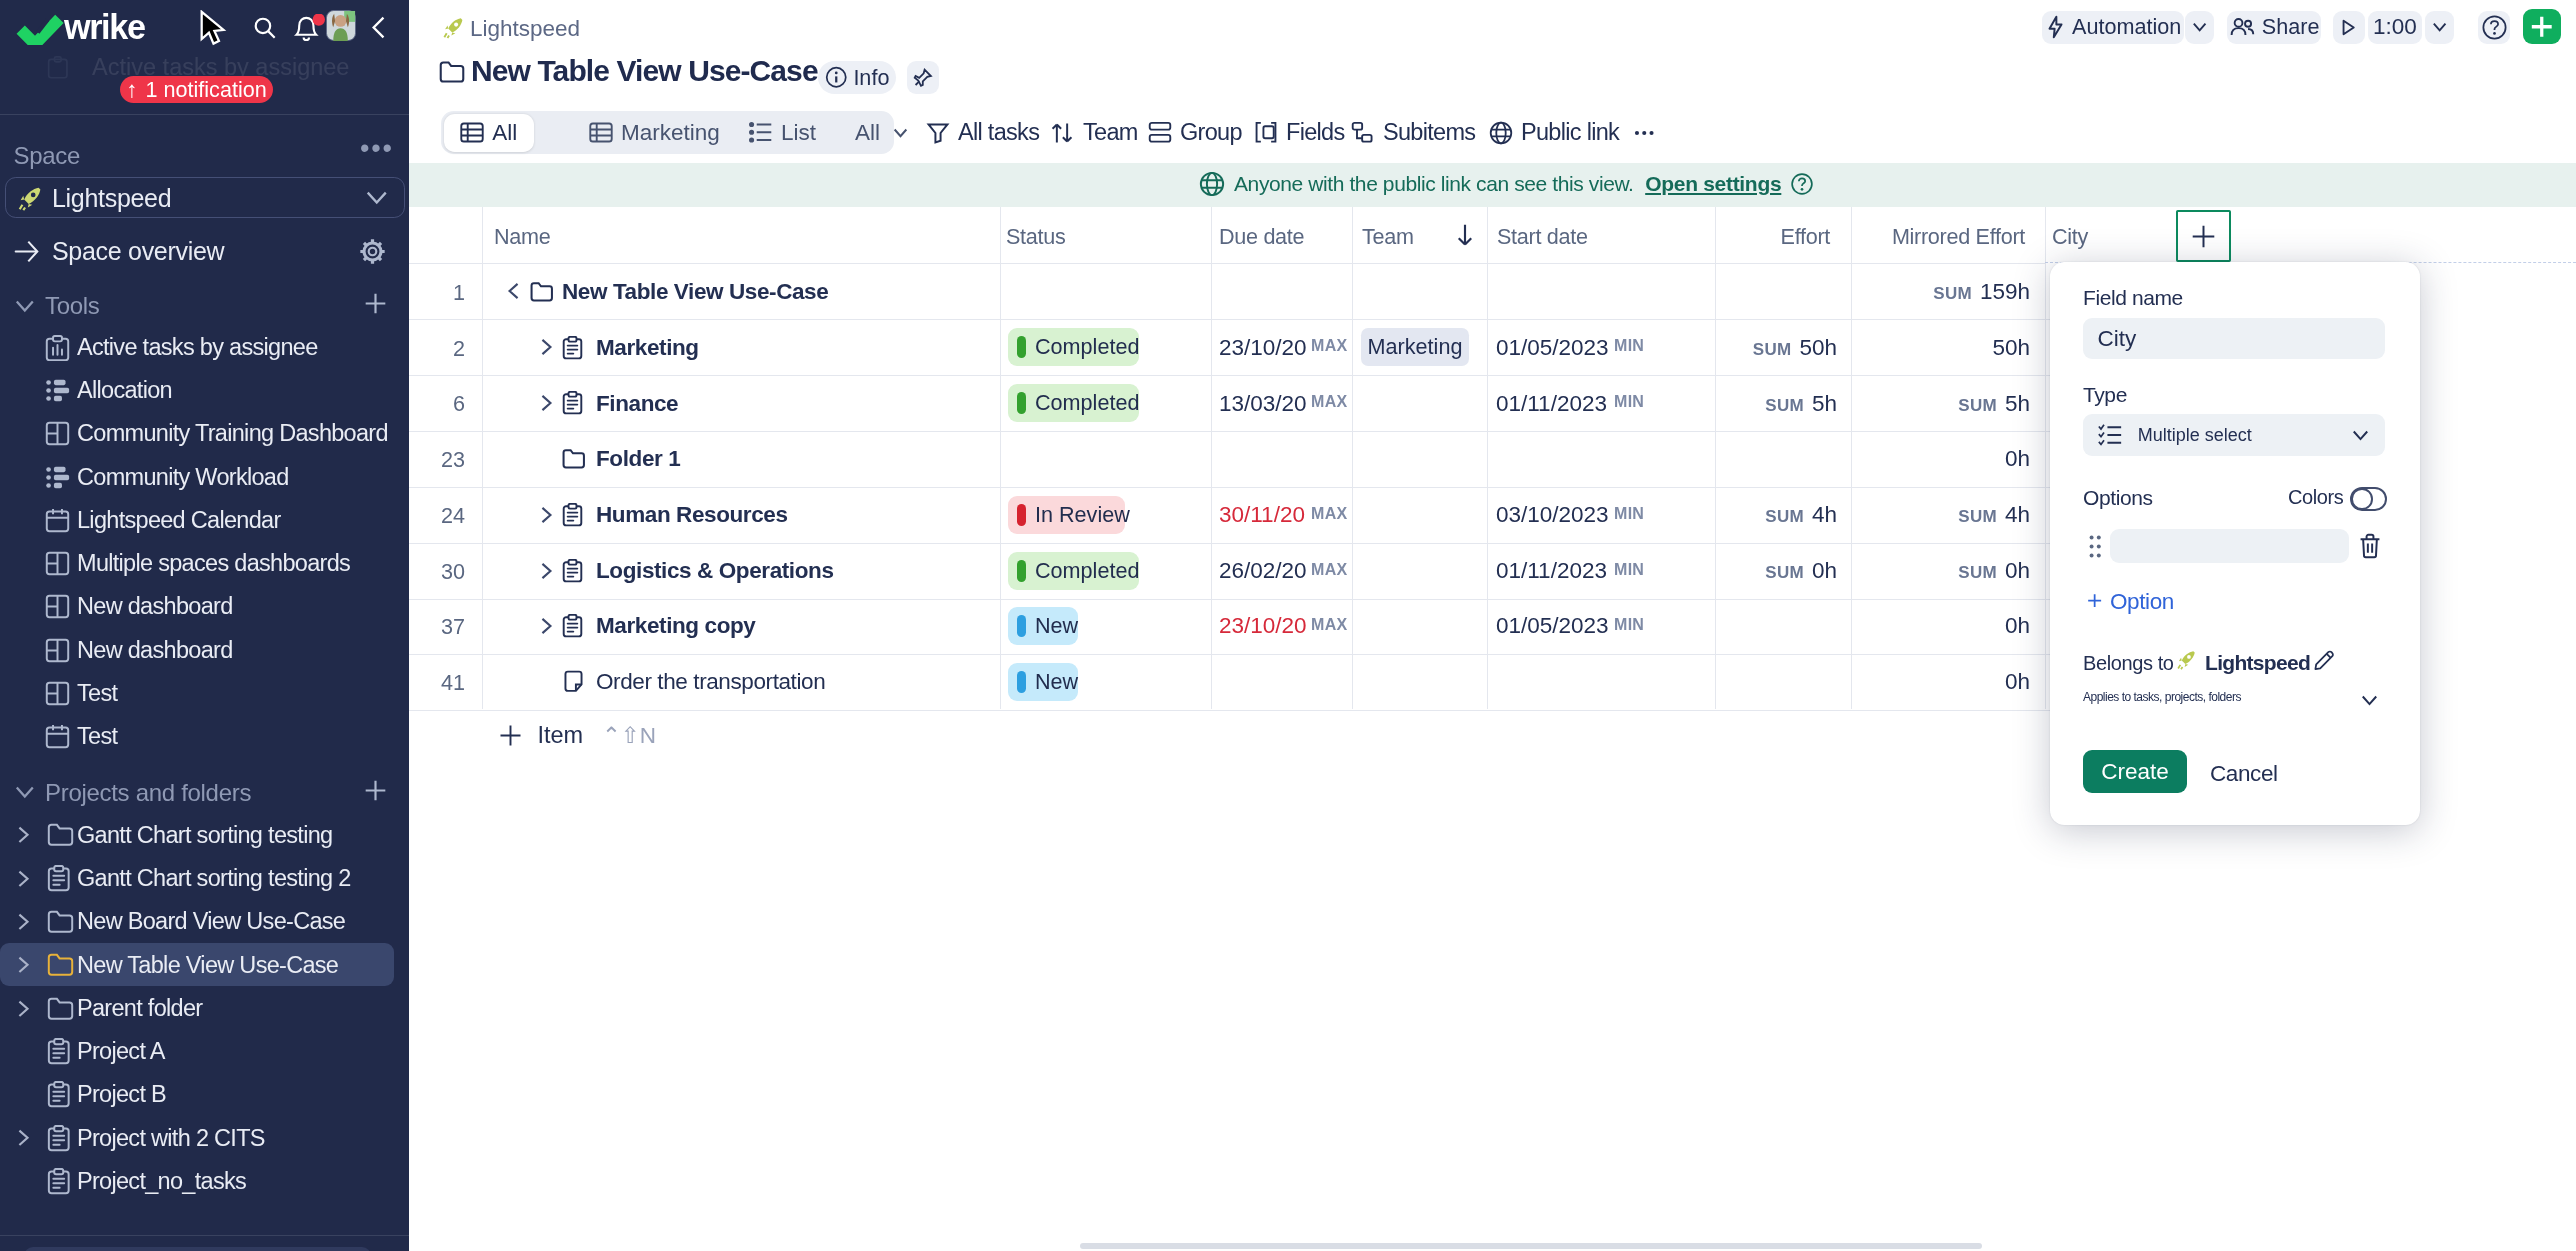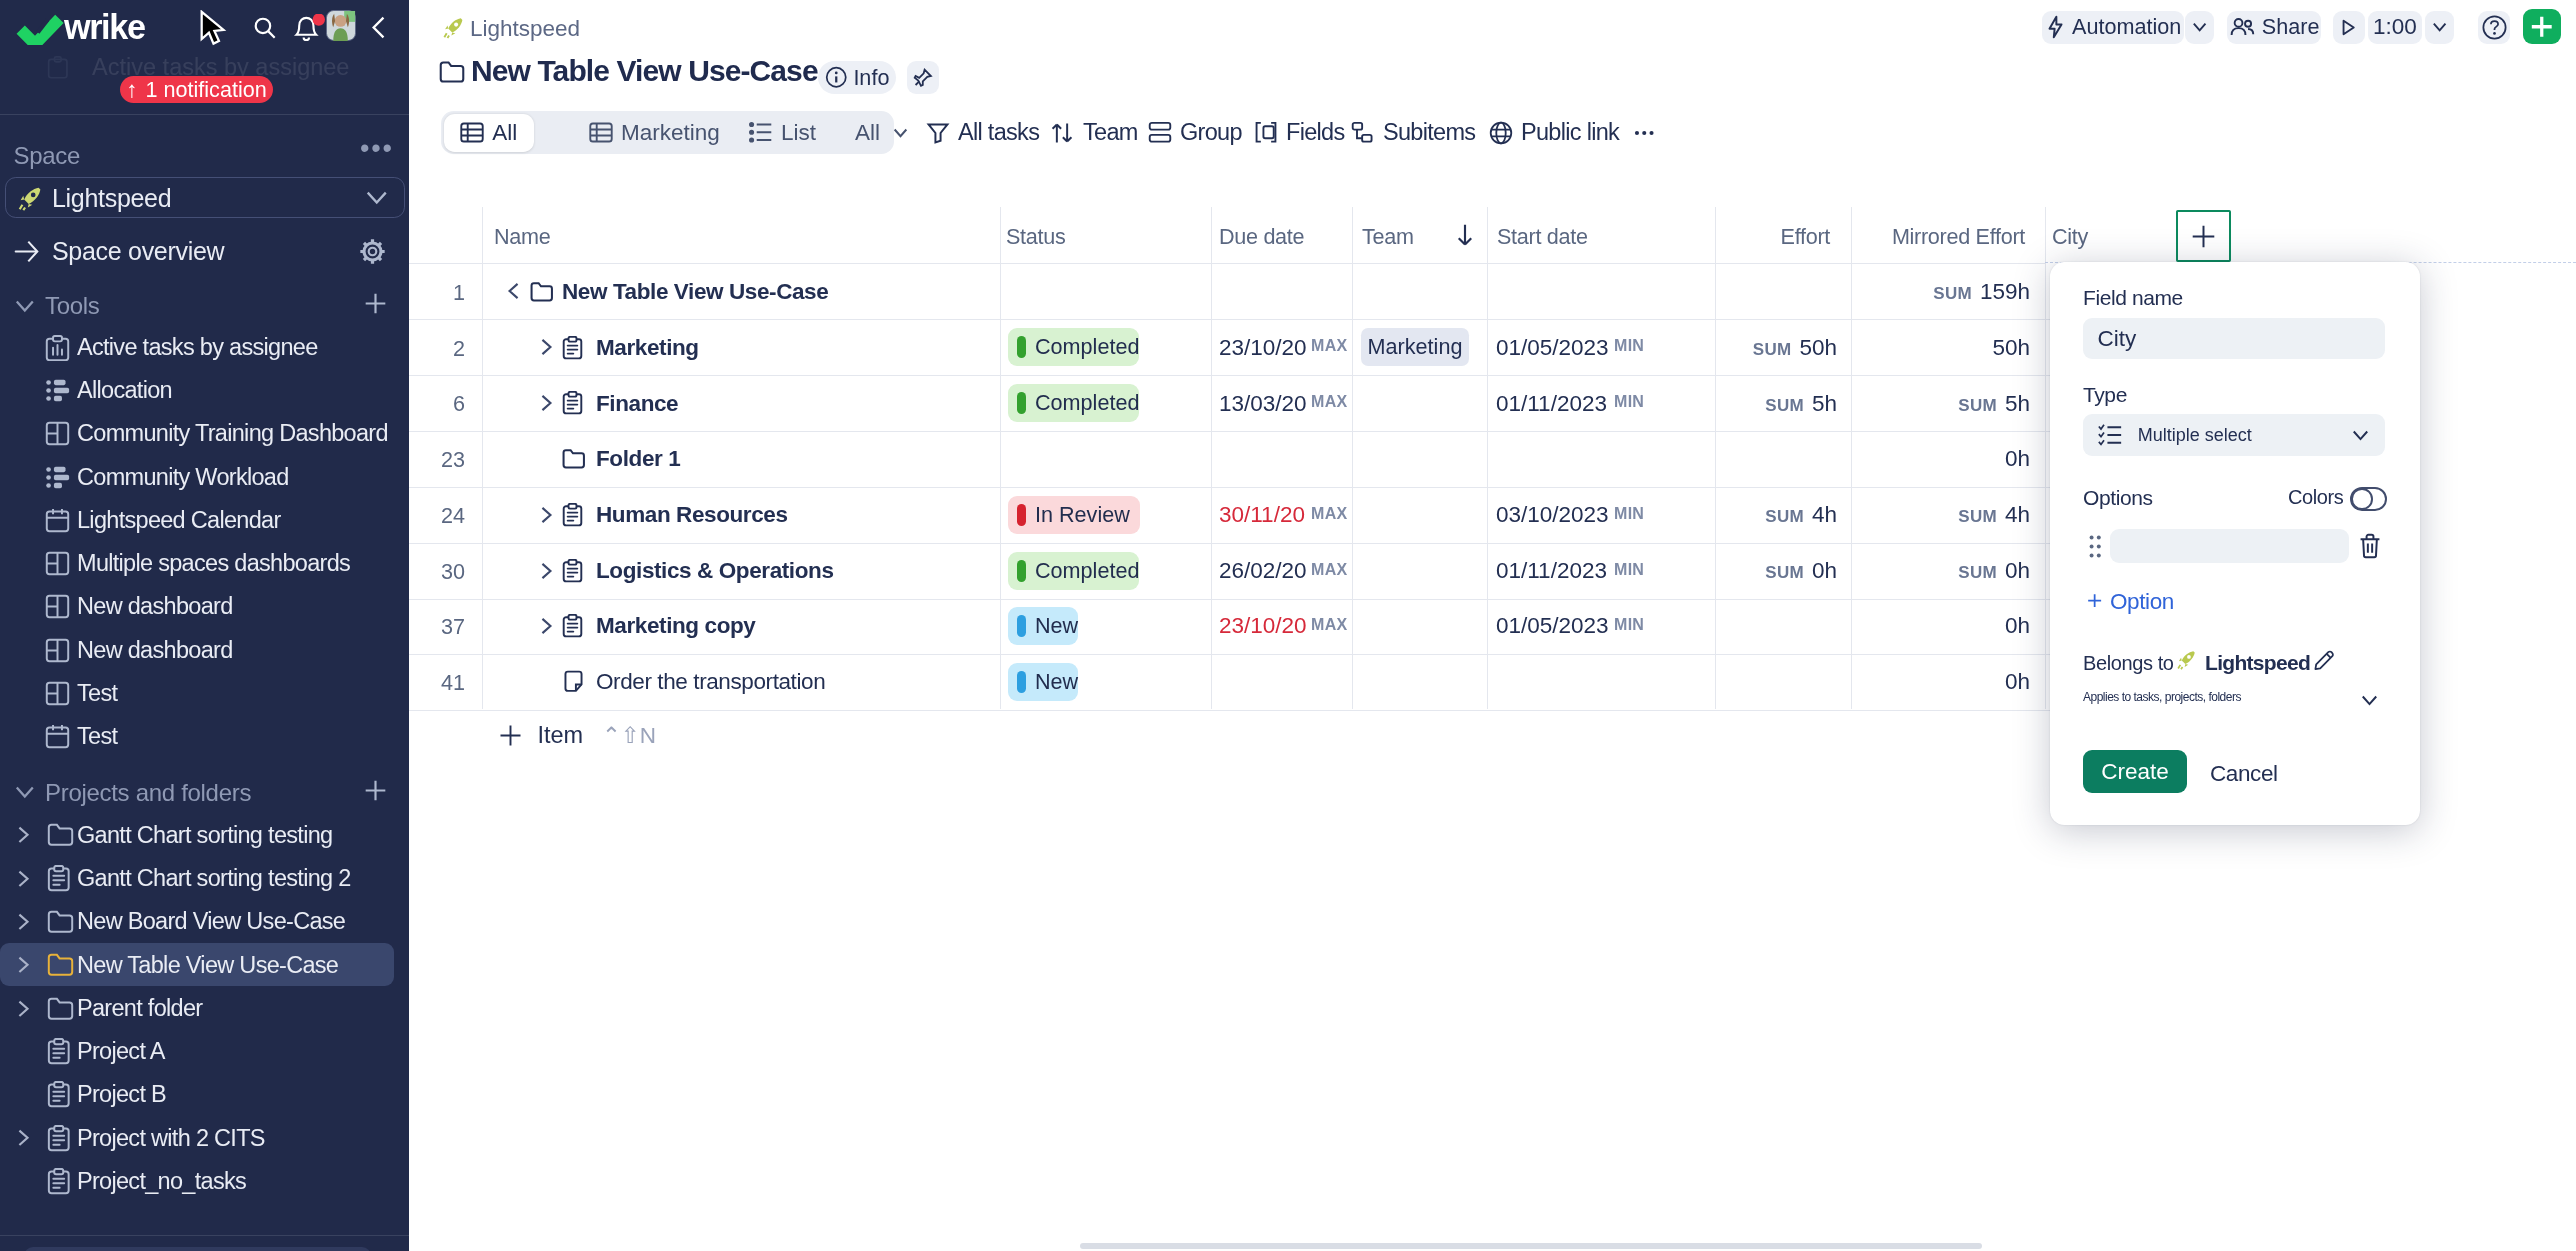--- a/index.html
+++ b/index.html
@@ -352,20 +352,36 @@
         <circle cx="17" cy="17" r="14"></circle>
         <path d="M12.5 13 C12.5 10.5 14.5 9 17 9 C19.5 9 21.5 10.6 21.5 13 C21.5 16 17 15.8 17 19 L17 20"></path>
         <circle cx="17" cy="24.5" r="1.7" fill="#232f52" stroke="none"></circle>
       </svg>
     </div>
 <div class="abs" style="left:2114px;top:9px;width:38px;height:35px;background:#0fae5e;border-radius:9px">
 <svg class="abs" style="left:7.2px;top:6.3px" width="23.5" height="23.5" viewBox="0 0 26 26" stroke="#fff" stroke-width="3.6">
         <path d="M13 2 L13 24 M2 13 L24 13"></path>
       </svg>
     </div>
+<div class="banner">
+      <div style="position:absolute;left:790px;top:8px;display:flex;align-items:center;gap:9px">
+<svg width="26" height="26" viewBox="0 0 28 28" fill="none" stroke="#156b59" stroke-width="2.1">
+          <circle cx="14" cy="14" r="12"></circle>
+          <ellipse cx="14" cy="14" rx="5.5" ry="12"></ellipse>
+          <path d="M2.5 10 L25.5 10 M2.5 18 L25.5 18"></path>
+        </svg>
+<span>Anyone with the public link can see this view.</span>
+<span style="font-weight:bold;text-decoration:underline;margin-left:2.7px;letter-spacing:-0.3px">Open settings</span>
+<svg width="24" height="24" viewBox="0 0 34 34" fill="none" stroke="#156b59" stroke-width="2.4">
+          <circle cx="17" cy="17" r="14"></circle>
+          <path d="M12.5 13 C12.5 10.5 14.5 9 17 9 C19.5 9 21.5 10.6 21.5 13 C21.5 16 17 15.8 17 19 L17 20"></path>
+          <circle cx="17" cy="24.5" r="1.9" fill="#156b59" stroke="none"></circle>
+        </svg>
+</div>
+    </div>
 <div class="vline" style="left:73px"></div>
 <div class="vline" style="left:591px"></div>
 <div class="vline" style="left:802px"></div>
 <div class="vline" style="left:943px"></div>
 <div class="vline" style="left:1078px"></div>
 <div class="vline" style="left:1306px"></div>
 <div class="vline" style="left:1442px"></div>
 <div class="vline" style="left:1636px"></div>
 <div class="hline" style="top:263px;width:1636px"></div>
 <div class="hline" style="top:319px;width:1767px"></div>
@@ -445,21 +461,21 @@
 <div class="rownum" style="left:0px;top:503px">24</div>
 <svg class="abs" style="left:129px;top:505px" width="16" height="20" viewBox="0 0 18 22" fill="none" stroke="#3c486b" stroke-width="2.4">
       <path d="M5 3 L14 11 L5 19"></path>
     </svg>
 <svg class="abs" style="left:153px;top:503px" width="21" height="24" viewBox="0 0 26 30" fill="none" stroke="#232f52" stroke-width="2.4">
       <rect x="2" y="4" width="22" height="24" rx="3"></rect>
       <rect x="8" y="1" width="10" height="6" rx="2" fill="#fff"></rect>
       <path d="M7 12 L19 12 M7 17 L19 17 M7 22 L14 22" stroke-linecap="round"></path>
     </svg>
 <div class="cellname" style="left:187px;top:502px;font-size:22.5px;font-weight:bold">Human Resources</div>
-<div class="chip" style="left:599px;top:496px;width:132px;background:#fbd9db"><div class="chipbar" style="background:#d6232f"></div>In Review</div>
+<div class="chip" style="left:599px;top:496px;width:117px;background:#fbd9db"><div class="chipbar" style="background:#d6232f"></div>In Review</div>
 <div class="datecell" style="left:810px;top:502px;color:#d6293a">30/11/20</div>
     <div class="abs minmax" style="left:902px;top:505px">MAX</div>
 <div class="datecell" style="left:1087px;top:502px">03/10/2023</div>
     <div class="abs minmax" style="left:1205px;top:505px">MIN</div>
 <div class="sumcell" style="left:1306px;top:502px;width:122px"><span class="sumlab">SUM</span>4h</div>
 <div class="sumcell" style="left:1442px;top:502px;width:179px"><span class="sumlab">SUM</span>4h</div>
 <div class="rownum" style="left:0px;top:559px">30</div>
 <svg class="abs" style="left:129px;top:561px" width="16" height="20" viewBox="0 0 18 22" fill="none" stroke="#3c486b" stroke-width="2.4">
       <path d="M5 3 L14 11 L5 19"></path>
     </svg>

